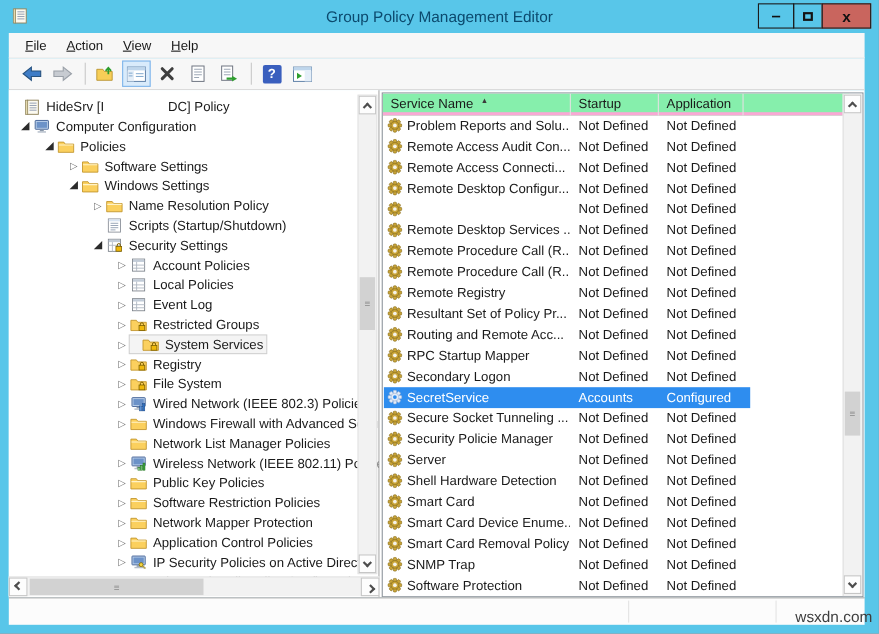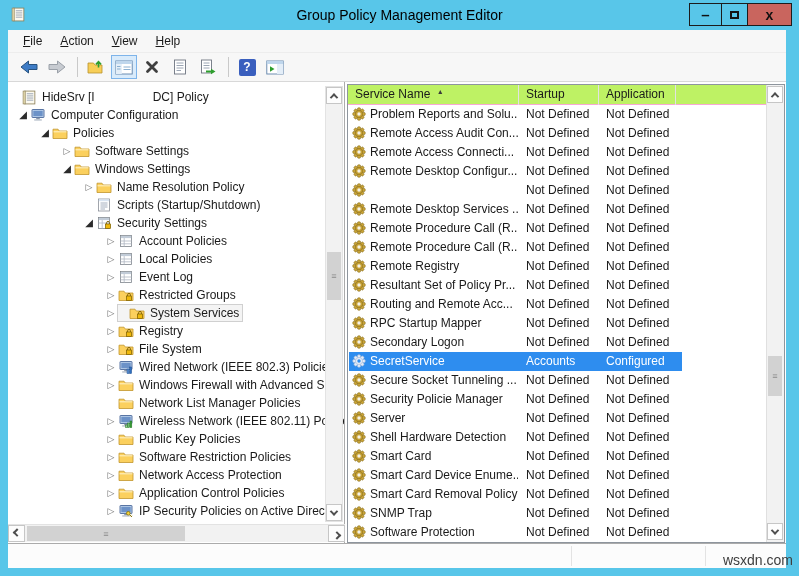--- a/index.html
+++ b/index.html
@@ -6,21 +6,21 @@
   *{box-sizing:border-box;}
   #window{
     position:relative;width:799px;height:576px;background:#58C6E9;
     font-family:"Liberation Sans",sans-serif;font-size:12px;color:#1a1a1a;
     overflow:hidden;outline:1px solid #3d9cbd;
   }
   
   #titlebar{position:absolute;left:0;top:0;width:799px;height:30px;}
   #title-icon{position:absolute;left:11px;top:7px;width:16px;height:16px;}
   #window-title{position:absolute;left:0;right:0;top:0;height:30px;line-height:30px;
-    text-align:center;font-size:14px;color:#000000;}
+    text-align:center;font-size:14px;color:#0c4a6e;}
   #win-controls{position:absolute;right:7px;top:3px;display:flex;height:23px;}
   .win-btn{border:1px solid #1c1c1c;margin-left:-1px;display:flex;align-items:center;
     justify-content:center;font-weight:bold;color:#111;}
   .win-btn.min{width:33px;font-size:15px;}
   .win-btn.max{width:27px;}
   .maxbox{display:inline-block;width:9px;height:8px;border:2px solid #141414;}
   .win-btn.close{width:45px;background:#C9655E;font-size:14px;}
   
   #menubar{position:absolute;left:8px;top:30px;width:778px;height:23px;background:#F7F7F7;
     display:flex;align-items:center;padding-left:6px;border-bottom:1px solid #EDEDED;}
@@ -60,22 +60,22 @@
   .chev{width:6px;height:6px;border-left:2px solid #4E4E4E;border-top:2px solid #4E4E4E;display:inline-block;}
   .chev.up{transform:rotate(45deg) translate(1px,1px);}
   .chev.down{transform:rotate(225deg) translate(1px,1px);}
   .chev.left{transform:rotate(-45deg) translate(1px,-1px);}
   .chev.right{transform:rotate(135deg) translate(1px,-1px);}
   #tree-vscroll{left:325px;top:86px;width:18px;height:436px;border:1px solid #E3E3E3;}
   #tree-hscroll{left:8px;top:524px;width:337px;height:18px;border-top:1px solid #E3E3E3;background:#F2F2F2;z-index:3;}
   
   #list-pane{position:absolute;left:347px;top:84px;width:438px;height:459px;background:#fff;
     border:1px solid #8E959D;overflow:hidden;}
-  #list-header{position:absolute;left:0;top:0;right:12px;height:20px;background:#bef264;
-    border-bottom:1px solid #f9a8d4;}
+  #list-header{position:absolute;left:0;top:0;right:12px;height:20px;background:#86efac;
+    border-bottom:3px solid #f9a8d4;}
   .hdr-cell{position:absolute;top:0;height:20px;line-height:19px;padding-left:7px;
     border-right:1px solid #E2E2E2;white-space:nowrap;overflow:hidden;}
   .sort-ind{font-size:8px;color:#3A3A3A;margin-left:8px;position:relative;top:-4px;}
   #list-rows{position:absolute;left:0;top:20px;right:18px;bottom:0;overflow:hidden;}
   .list-row{position:relative;height:19px;}
   .row-sel-bg{position:absolute;left:1px;top:0;width:333px;height:19px;background:#2E8DEF;}
   .li-ic{position:absolute;left:4px;top:2px;width:14px;height:14px;}
   .li-cell{position:absolute;top:0;height:19px;line-height:19px;white-space:nowrap;}
   .li-name{left:22px;width:148px;overflow:hidden;}
   .li-startup{left:178px;width:78px;}
@@ -541,21 +541,21 @@
         <div class="tree-row">
           <span class="tr-sp" style="width: 96px;"></span>
           <span class="tr-ex">▷</span>
           <span class="tr-inner">
             <span class="tr-ic">
               <svg width="16" height="14" viewBox="0 0 16 14">
                 <path d="M1 3.2 L6 3.2 L7.3 5 L15 5 L15 12.5 L1 12.5 Z" fill="#FBD05E" stroke="#C2952C" stroke-width="0.8"></path>
                 <path d="M1.5 5.8 L14.5 5.8" stroke="#FFF3C9" stroke-width="1"></path>
               </svg>
             </span>
-            <span class="tr-lb">Network Access Protection</span>
+            <span class="tr-lb">Network Mapper Protection</span>
           </span>
         </div>
         <div class="tree-row">
           <span class="tr-sp" style="width: 96px;"></span>
           <span class="tr-ex">▷</span>
           <span class="tr-inner">
             <span class="tr-ic">
               <svg width="16" height="14" viewBox="0 0 16 14">
                 <path d="M1 3.2 L6 3.2 L7.3 5 L15 5 L15 12.5 L1 12.5 Z" fill="#FBD05E" stroke="#C2952C" stroke-width="0.8"></path>
                 <path d="M1.5 5.8 L14.5 5.8" stroke="#FFF3C9" stroke-width="1"></path>

